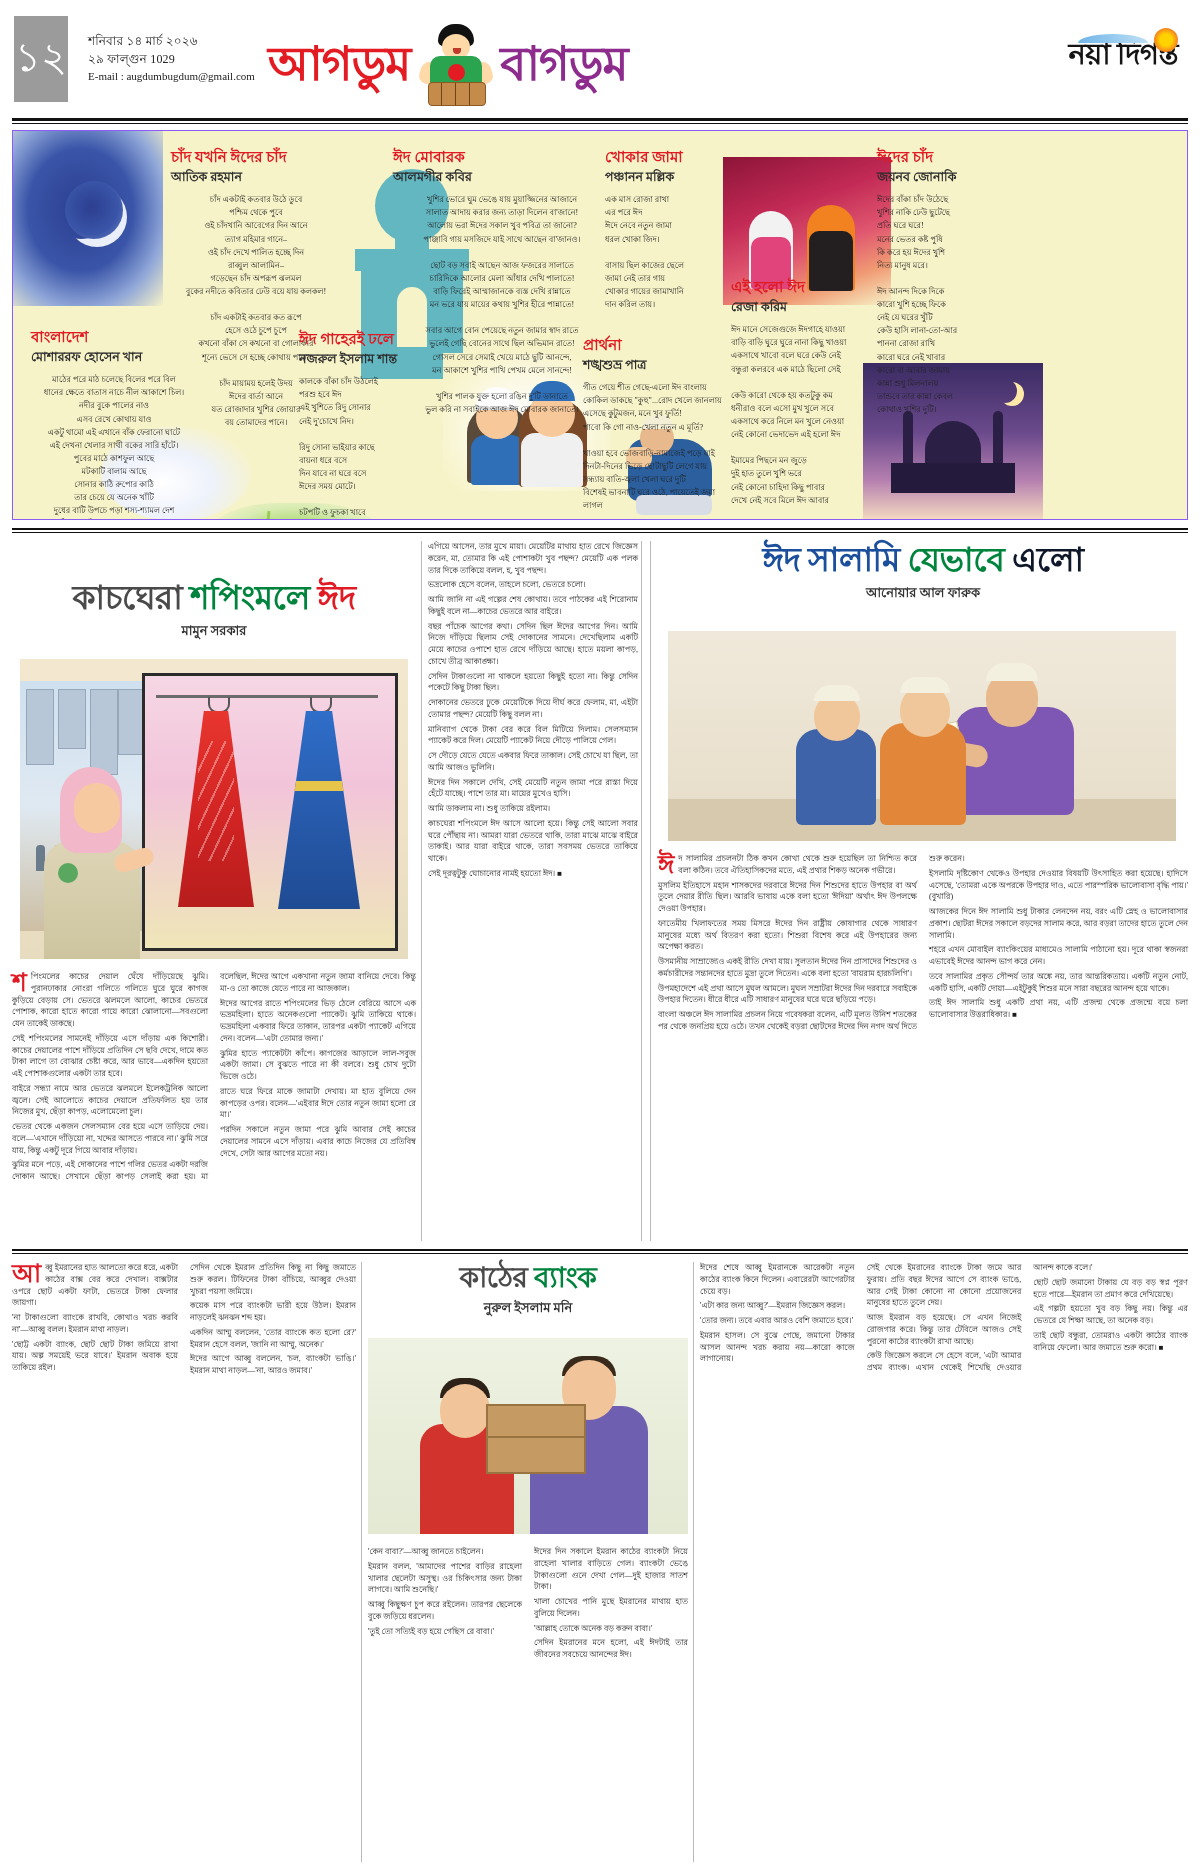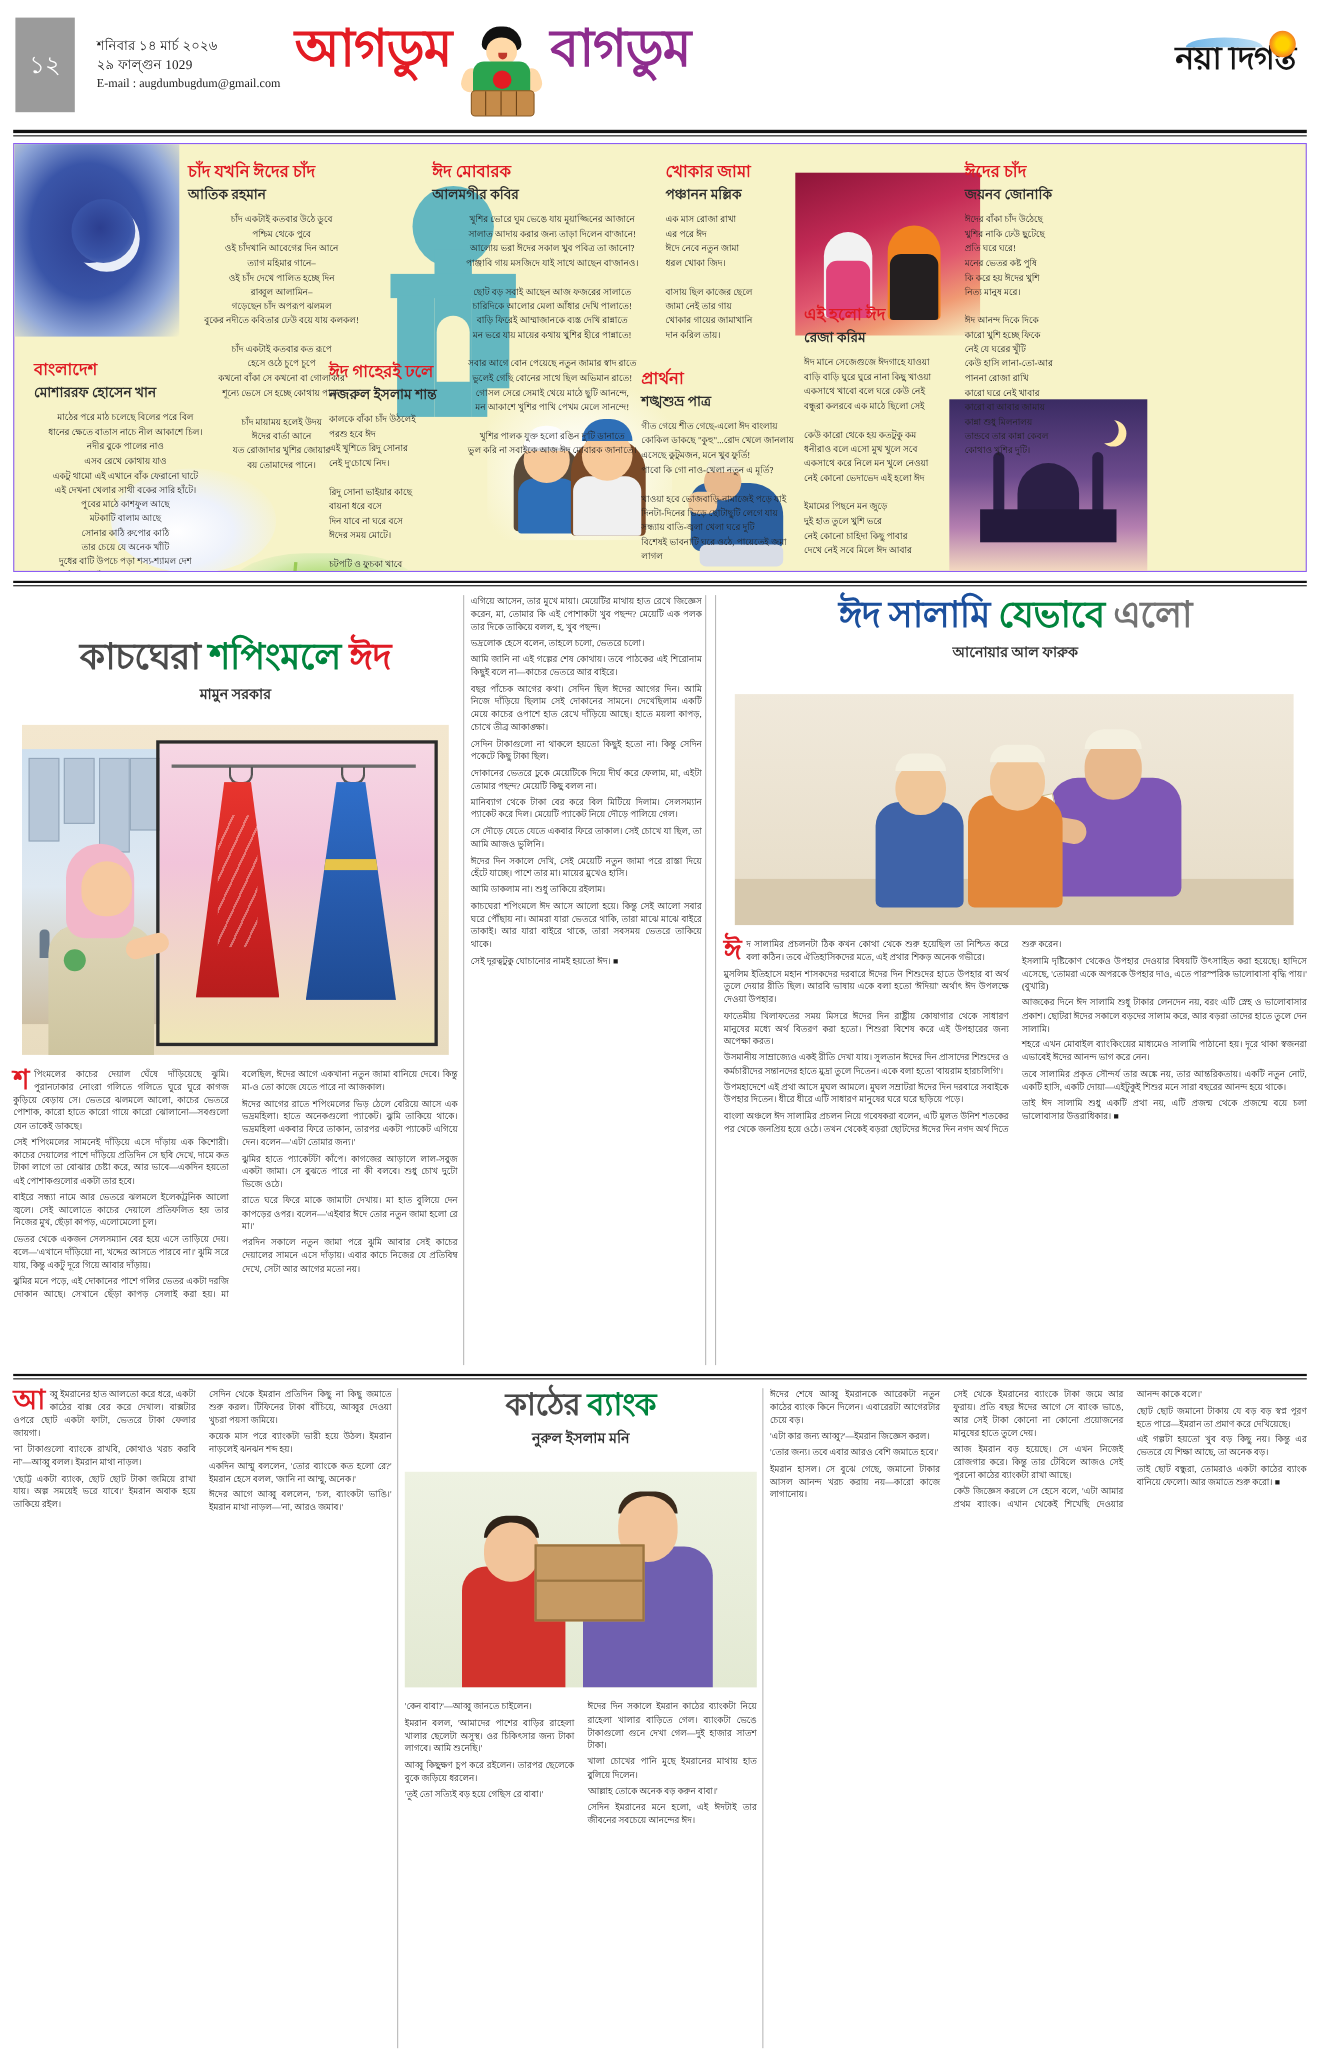--- a/index.html
+++ b/index.html
@@ -1,25 +1,25 @@
 <!DOCTYPE html>
 <html><head>
 <meta charset="utf-8">
 <style>
   html,body{margin:0;padding:0;background:#fff;}
   body{width:1200px;height:1868px;font-family:"Liberation Serif",serif;color:#1a1a1a;overflow:hidden;}
   .page{position:relative;width:1200px;height:1868px;background:#fff;}
 
   
   .masthead{position:relative;height:118px;display:flex;align-items:center;padding:0 14px;}
-  .folio-box{width:54px;height:86px;background:#9b9b9b;display:flex;align-items:center;justify-content:center;color:#fff;font-size:22px;font-family:"Liberation Sans",sans-serif;}
+  .folio-box{width:54px;height:86px;background:#9b9b9b;display:flex;align-items:center;justify-content:center;color:#fff;font-size:40px;font-family:"Liberation Sans",sans-serif;}
   .dateline{margin-left:20px;line-height:1.45;font-size:11.5px;color:#222;}
   .dateline .dl1,.dateline .dl2{font-size:12px;letter-spacing:.2px;}
   .dateline .dl3{font-size:11px;margin-top:1px;}
-  .logo-wrap{position:absolute;left:268px;top:22px;display:flex;height:84px;}
+  .logo-wrap{position:absolute;left:268px;top:22px;display:flex;align-items:center;height:84px;}
   .logo-red{font-size:47px;font-weight:bold;color:#e31b23;letter-spacing:-1px;line-height:1;}
   .logo-purple{font-size:47px;font-weight:bold;color:#8e2c8e;letter-spacing:-1px;line-height:1;}
   .drummer{position:relative;width:86px;height:84px;margin:0 2px;}
   .d-hair{position:absolute;left:26px;top:2px;width:36px;height:22px;background:#111;border-radius:18px 18px 6px 6px;}
   .d-face{position:absolute;left:30px;top:12px;width:28px;height:26px;background:#ffd9a8;border-radius:50%;}
   .d-mouth{position:absolute;left:41px;top:26px;width:8px;height:6px;background:#c0392b;border-radius:0 0 6px 6px;}
   .d-body{position:absolute;left:18px;top:34px;width:52px;height:30px;background:#2aa44f;border-radius:10px 10px 4px 4px;}
   .d-dot{position:absolute;left:36px;top:42px;width:17px;height:17px;background:#e31b23;border-radius:50%;}
   .d-armL{position:absolute;left:8px;top:40px;width:16px;height:22px;background:#ffd9a8;border-radius:8px;transform:rotate(18deg);}
   .d-armR{position:absolute;left:64px;top:40px;width:16px;height:22px;background:#ffd9a8;border-radius:8px;transform:rotate(-18deg);}
@@ -97,21 +97,21 @@
 
   
   .feature{position:relative;margin:8px 12px 0;height:700px;}
   .f-left{position:absolute;left:0;top:0;width:404px;height:700px;margin-top:38px;}
   .f-mid{position:absolute;left:416px;top:0;width:210px;height:700px;}
   .f-right{position:absolute;left:646px;top:0;width:530px;height:700px;}
   .vline{position:absolute;top:0;width:1px;height:700px;background:#b9b9b9;}
 
   .h-big{font-size:33px;font-weight:bold;text-align:center;line-height:1.16;letter-spacing:-.5px;}
   .h-big .g1{color:#4a4a4a;} .h-big .g2{color:#00843d;} .h-big .g3{color:#e01b24;}
-  .h-big2 .b1{color:#1b4f9c;} .h-big2 .b2{color:#00843d;} .h-big2 .b3{color:#737373;}
+  .h-big2 .b1{color:#1b4f9c;} .h-big2 .b2{color:#00843d;} .h-big2 .b3{color:#0f172a;}
   .h-byline{text-align:center;font-size:13px;font-weight:bold;color:#333;margin-top:4px;}
 
   
   .art-shop{position:absolute;left:8px;top:80px;width:388px;height:300px;background:linear-gradient(180deg,#f3e7cf 0%,#efe2c6 55%,#e8dcc0 100%);overflow:hidden;}
   .sh-window{position:absolute;left:122px;top:14px;width:250px;height:272px;background:linear-gradient(180deg,#f6d7e4 0%,#f2c4da 40%,#efe6b8 100%);border:3px solid #2b2b2b;}
   .sh-rail{position:absolute;left:136px;top:36px;width:222px;height:3px;background:#6b6b6b;}
   .dressA{position:absolute;left:158px;top:52px;width:76px;height:196px;background:linear-gradient(180deg,#e8352e 0%,#cf2222 60%,#b71d1d 100%);clip-path:polygon(34% 0,66% 0,100% 100%,0 100%);}
   .dressA:after{content:"";position:absolute;left:20px;top:30px;width:36px;height:120px;background:repeating-linear-gradient(115deg,rgba(255,255,255,.35) 0 2px,transparent 2px 12px);}
   .dressB{position:absolute;left:258px;top:52px;width:82px;height:198px;background:linear-gradient(180deg,#2f6ec9 0%,#2658a8 60%,#1f4b93 100%);clip-path:polygon(34% 0,66% 0,100% 100%,0 100%);}
   .dressB:after{content:"";position:absolute;left:12px;top:70px;width:58px;height:10px;background:#e7c44a;}

